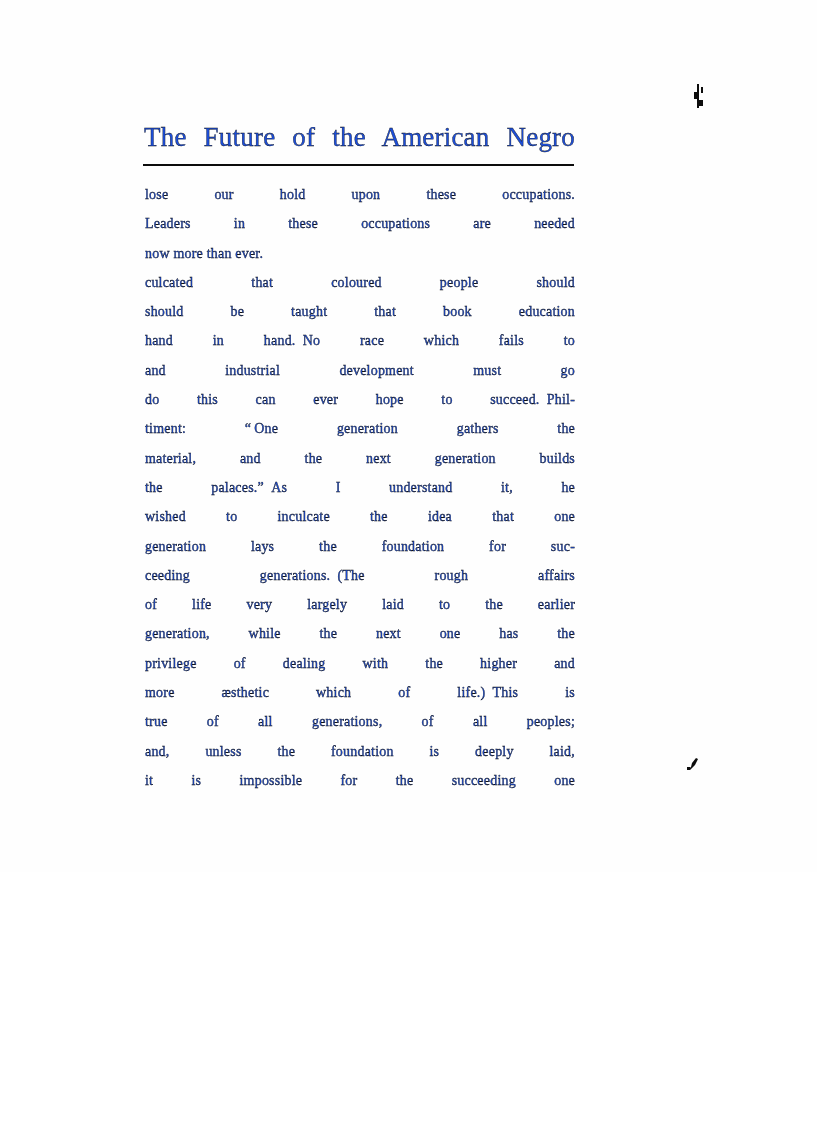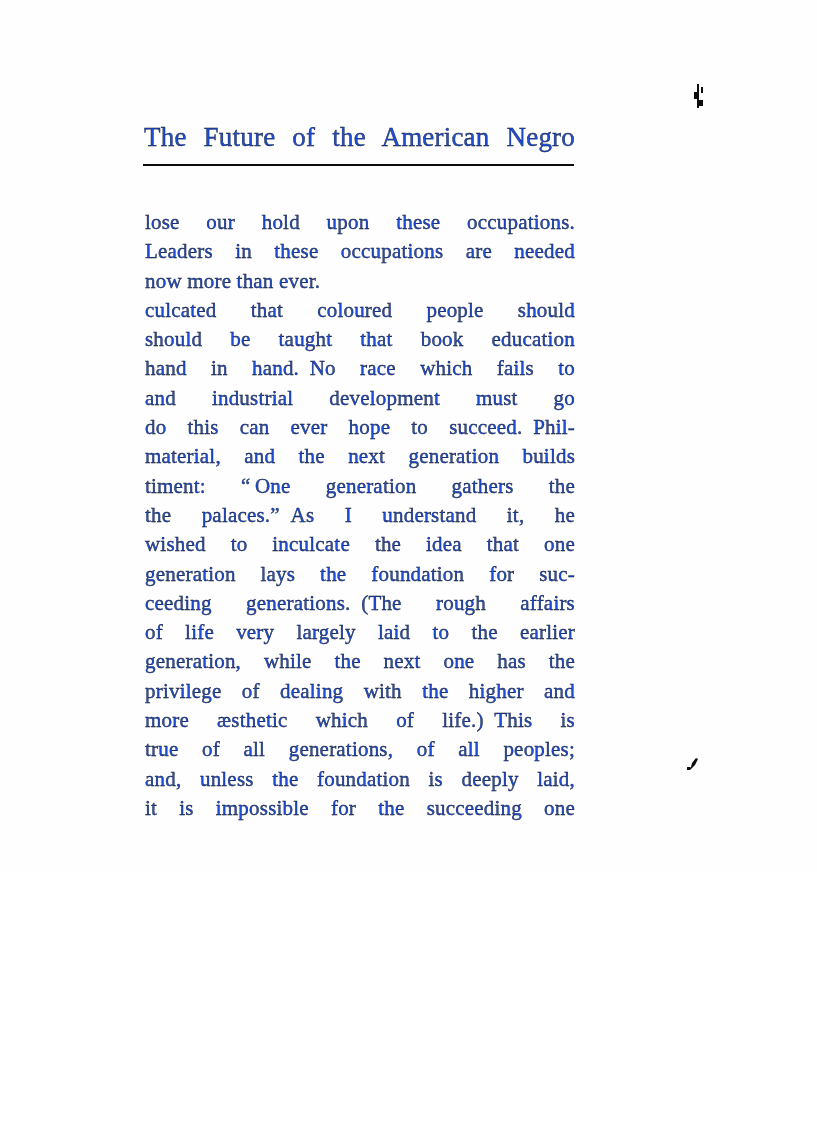--- a/index.html
+++ b/index.html
@@ -21,23 +21,22 @@
     white-space:nowrap;
   }
   #head-rule{
     position:absolute;
     left:143px;top:164px;width:431px;height:2px;
     background:#0c0c0c;
   }
   #body-text{
     position:absolute;
     left:145px;top:180px;width:430px;
-    font-size:21px;line-height:29.3px;
+    font-size:14px;line-height:29.3px;
     letter-spacing:0.2px;
-    margin-top:28px;
   }
   .line{width:430px;}
   .align-justify{text-align:justify;text-align-last:justify;}
   .align-left{text-align:left;text-align-last:left;}
   .indent{padding-left:33px;box-sizing:border-box;}
   #folio{
     position:absolute;
     left:145px;top:888px;width:428px;
     font-size:19px;line-height:22px;
     text-align:center;
@@ -60,22 +59,22 @@
 
   <div id="body-text">
       <div class="line align-justify">lose our hold upon these occupations.</div>
       <div class="line align-justify">Leaders in these occupations are needed</div>
       <div class="line align-left">now more than ever.</div>
       <div class="line align-justify">culcated that coloured people should</div>
       <div class="line align-justify">should be taught that book education</div>
       <div class="line align-justify">hand in hand. No race which fails to</div>
       <div class="line align-justify">and industrial development must go</div>
       <div class="line align-justify">do this can ever hope to succeed. Phil-</div>
+      <div class="line align-justify">timent: “ One generation gathers the</div>
       <div class="line align-justify">material, and the next generation builds</div>
-      <div class="line align-justify">timent: “ One generation gathers the</div>
       <div class="line align-justify">the palaces.” As I understand it, he</div>
       <div class="line align-justify">wished to inculcate the idea that one</div>
       <div class="line align-justify">generation lays the foundation for suc-</div>
       <div class="line align-justify">ceeding generations. (The rough affairs</div>
       <div class="line align-justify">of life very largely laid to the earlier</div>
       <div class="line align-justify">generation, while the next one has the</div>
       <div class="line align-justify">privilege of dealing with the higher and</div>
       <div class="line align-justify">more æsthetic which of life.) This is</div>
       <div class="line align-justify">true of all generations, of all peoples;</div>
       <div class="line align-justify">and, unless the foundation is deeply laid,</div>

